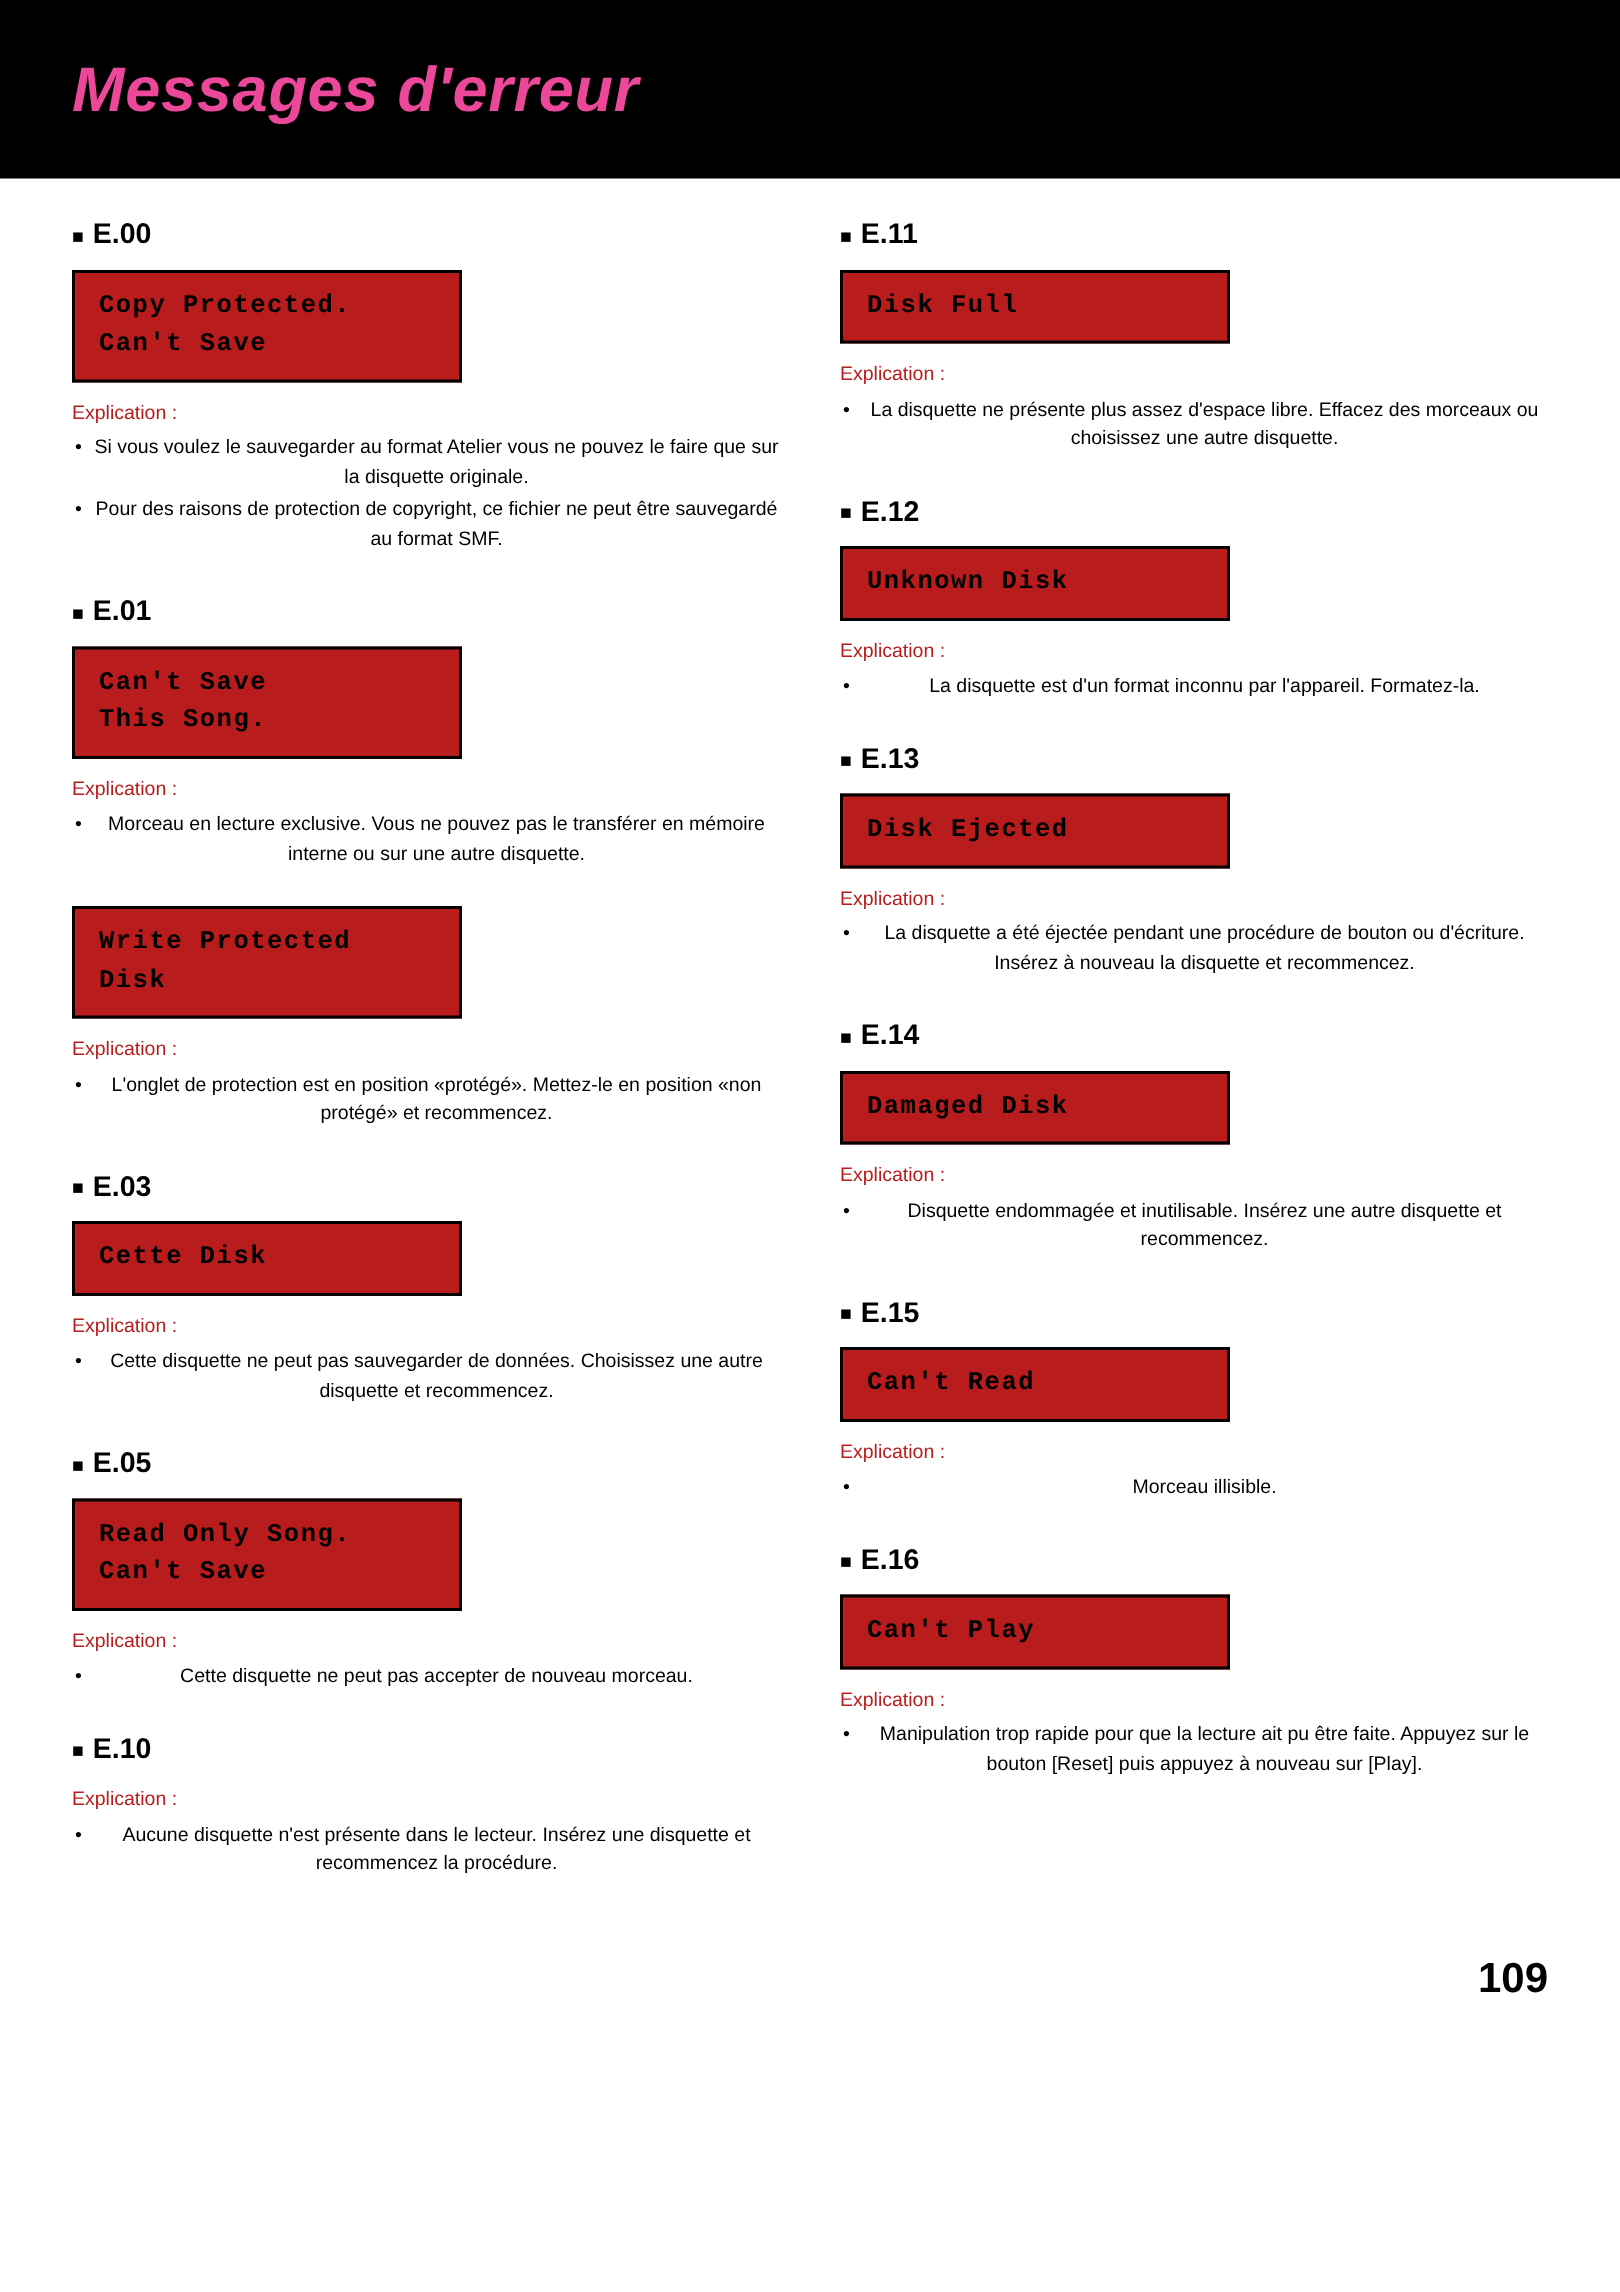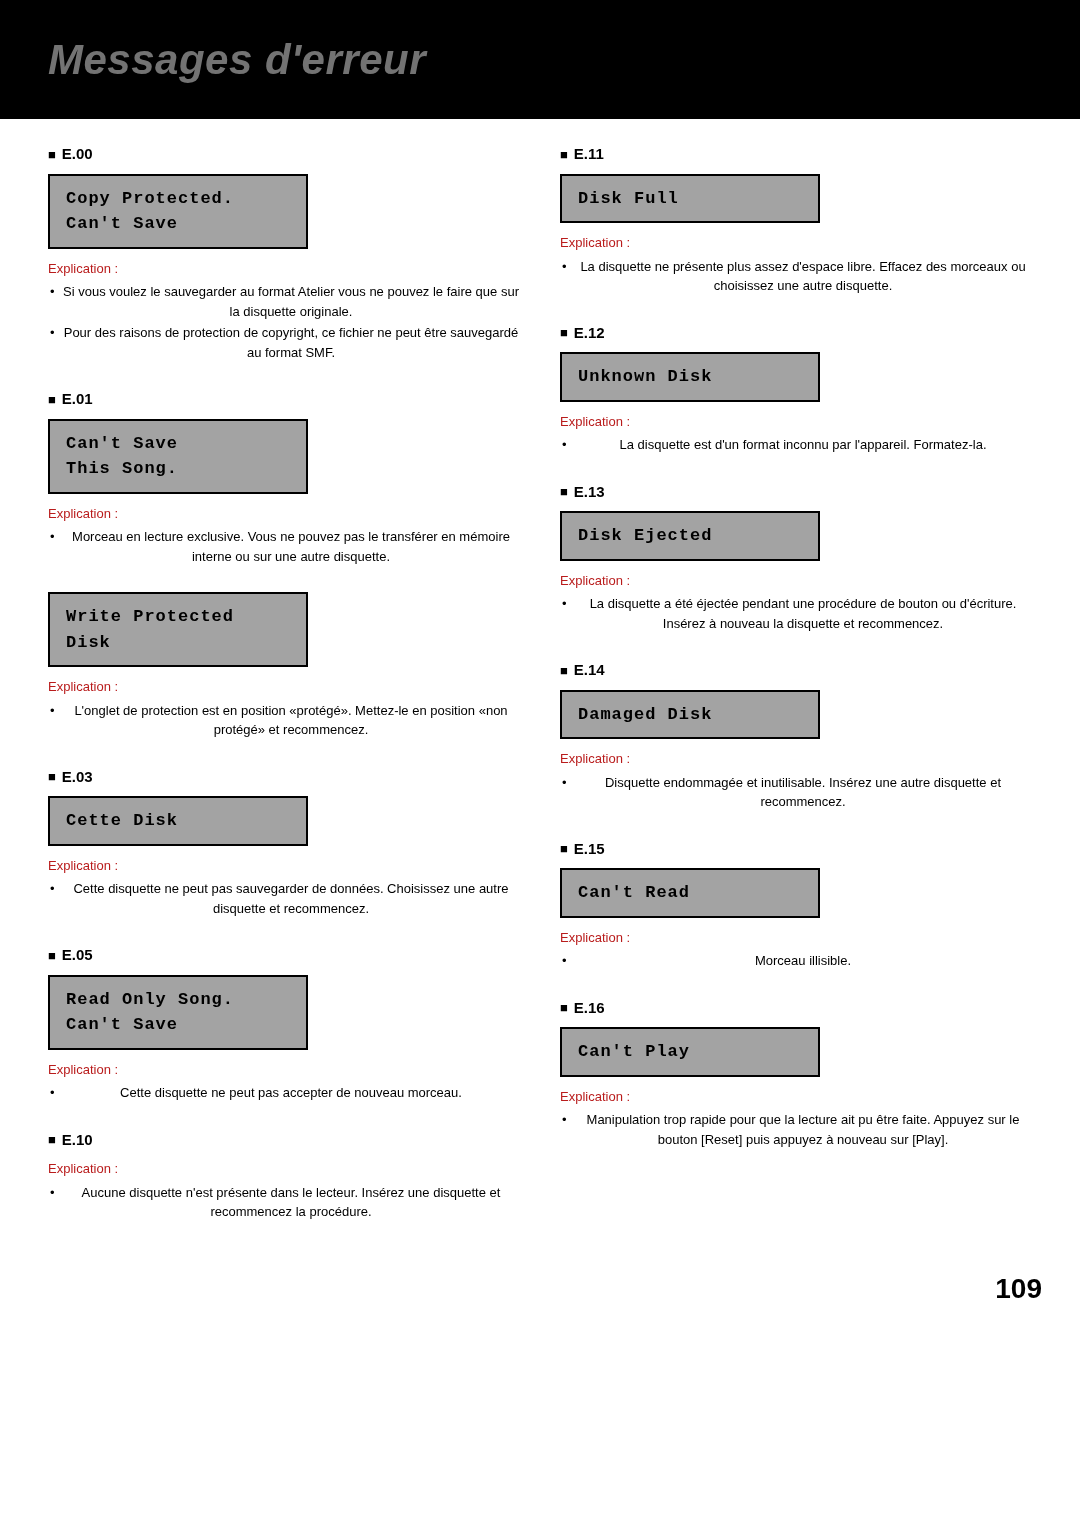--- a/index.html
+++ b/index.html
@@ -11,21 +11,21 @@
       line-height: 1.5;
     }
 
     .header {
       background: #000;
       padding: 28px 48px 28px 48px;
       margin-bottom: 24px;
     }
 
     .header h1 {
-      color: #737373;
+      color: #ec4899;
       font-size: 42px;
       font-weight: 900;
       font-style: italic;
       letter-spacing: 0.5px;
     }
 
     .content {
       padding: 0 48px;
       display: grid;
       grid-template-columns: 1fr 1fr;
@@ -38,38 +38,38 @@
     }
 
     .error-section {
       margin-bottom: 22px;
     }
 
     .section-label {
       display: flex;
       align-items: center;
       gap: 6px;
-      font-size: 15px;
+      font-size: 19px;
       font-weight: 900;
       margin-bottom: 8px;
     }
 
     .section-label::before {
       content: '■';
       font-size: 13px;
     }
 
     .lcd-box {
       border: 2px solid #000;
       padding: 10px 16px;
       font-family: 'Courier New', Courier, monospace;
       font-size: 17px;
       font-weight: bold;
       letter-spacing: 1px;
-      background: #a3a3a3;
+      background: #b91c1c;
       margin-bottom: 10px;
       display: inline-block;
       min-width: 260px;
     }
 
     .explication-label {
       font-size: 13px;
       margin-bottom: 4px;
       color: #b91c1c;
     }
@@ -90,21 +90,21 @@
     }
 
     .explanation-list li::before {
       content: '•';
       position: absolute;
       left: 2px;
     }
 
     .page-number {
       text-align: right;
-      padding: 20px 38px 10px 48px;
+      padding: 20px 48px 10px 48px;
       font-size: 28px;
       font-weight: 900;
     }
   </style>
 </head>
 <body>
 
 <div class="header">
   <h1>Messages d'erreur</h1>
 </div>

